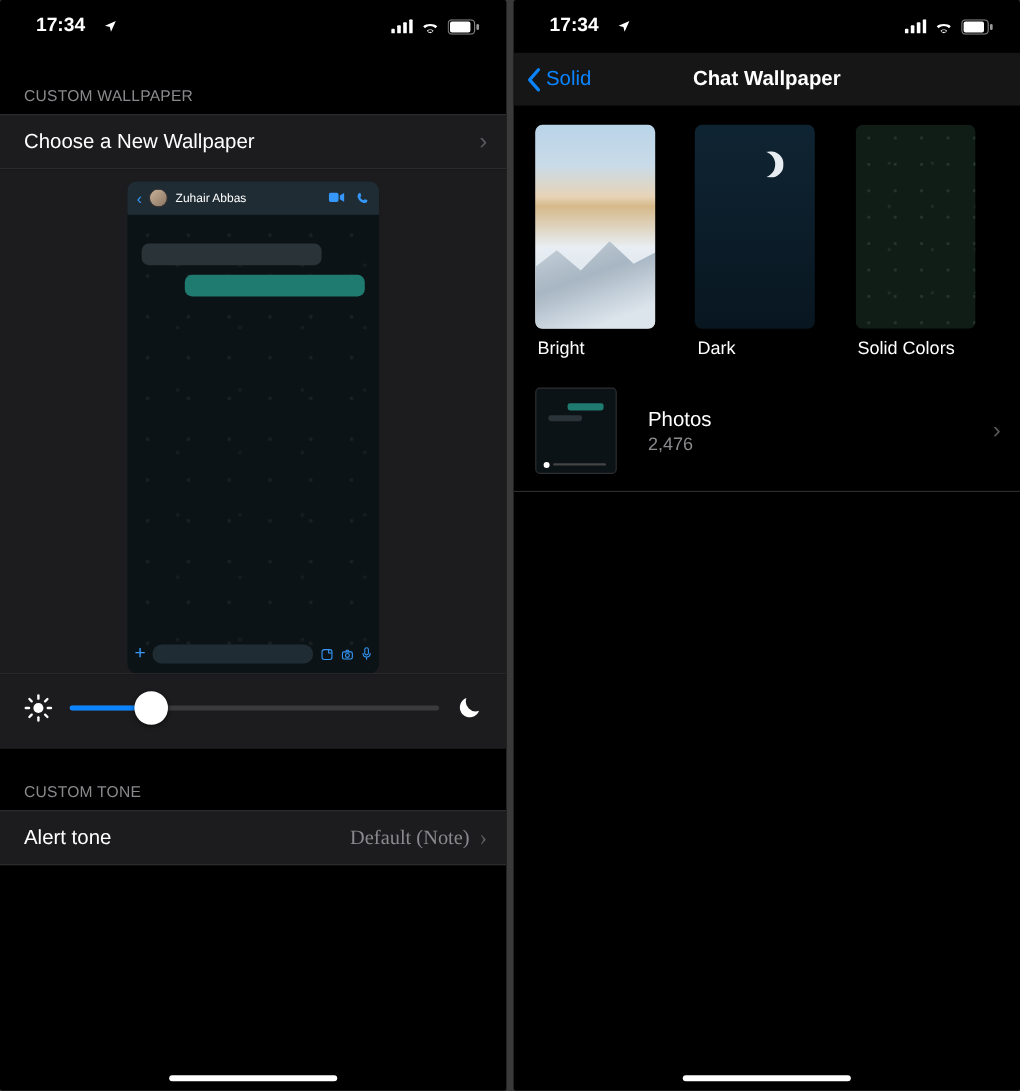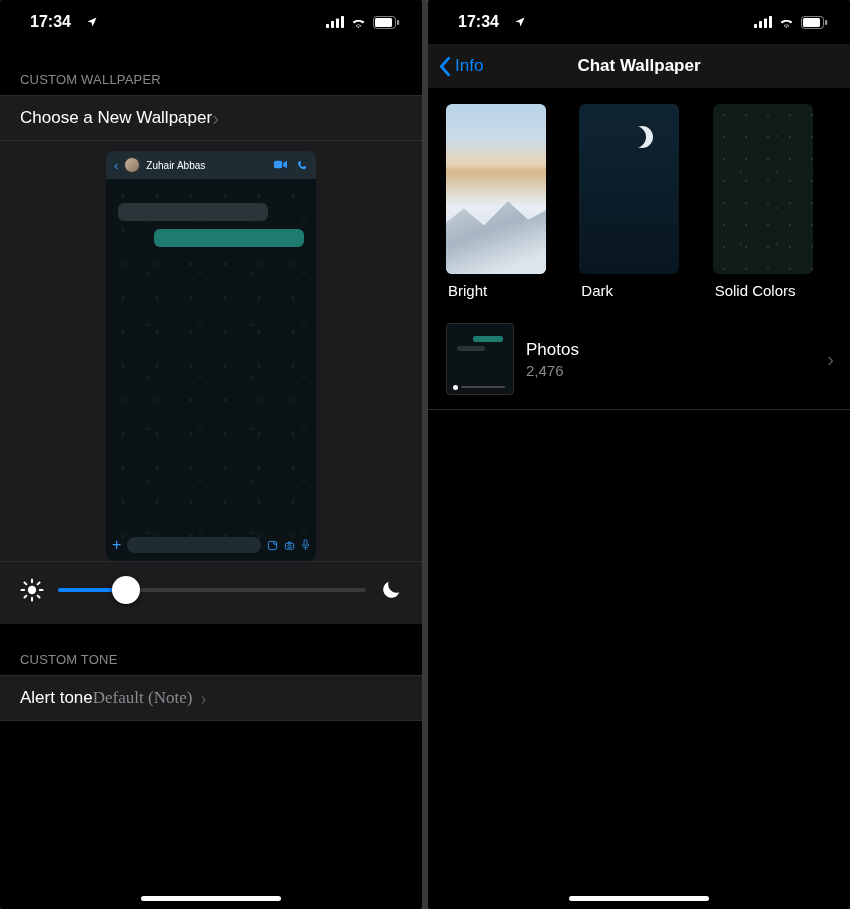--- a/index.html
+++ b/index.html
@@ -65,20 +65,21 @@
     color: #8a8a8e;
     font-size: 13px;
     padding: 28px 20px 8px;
     text-transform: uppercase;
     letter-spacing: 0.2px;
   }
   .row {
     background: #1c1c1e;
     display: flex;
     align-items: center;
+    justify-content: space-between;
     padding: 12px 16px 12px 20px;
     color: #fff;
     font-size: 17px;
     border-top: 0.5px solid #2c2c2e;
     border-bottom: 0.5px solid #2c2c2e;
   }
   .row .right-side {
     display: flex;
     align-items: center;
     gap: 8px;
@@ -252,21 +253,21 @@
     background: #0f1d16;
     background-image: radial-gradient(rgba(120,140,128,.22) 1px, transparent 1.5px),
                       radial-gradient(rgba(120,140,128,.18) 1px, transparent 1.5px);
     background-size: 22px 22px, 36px 36px;
     background-position: 0 0, 10px 14px;
   }
   .photos-row {
     display: flex;
     align-items: center;
     padding: 14px 16px 14px 18px;
-    gap: 12px;
+    gap: 26px;
     border-bottom: 0.5px solid #2c2c2e;
   }
   .photos-thumb {
     width: 68px; height: 72px;
     background: #0c1316;
     border-radius: 4px;
     border: 0.5px solid #2f2f31;
     position: relative;
     overflow: hidden;
   }
@@ -463,21 +464,21 @@
           </svg>
       </span>
     </div>
   </div>
 
   <div class="nav-bar">
     <div class="nav-back">
       <svg viewBox="0 0 12 20" fill="none" stroke="#0a84ff" stroke-width="2.6" stroke-linecap="round" stroke-linejoin="round">
           <polyline points="10,2 3,10 10,18"></polyline>
         </svg>
-      <span>Info</span>
+      <span>Solid</span>
     </div>
     <div class="nav-title">Chat Wallpaper</div>
   </div>
 
   <div class="thumb-grid">
     <div class="thumb-col">
       <div class="thumb-img thumb-bright"></div>
       <div class="thumb-label">Bright</div>
     </div>
     <div class="thumb-col">

